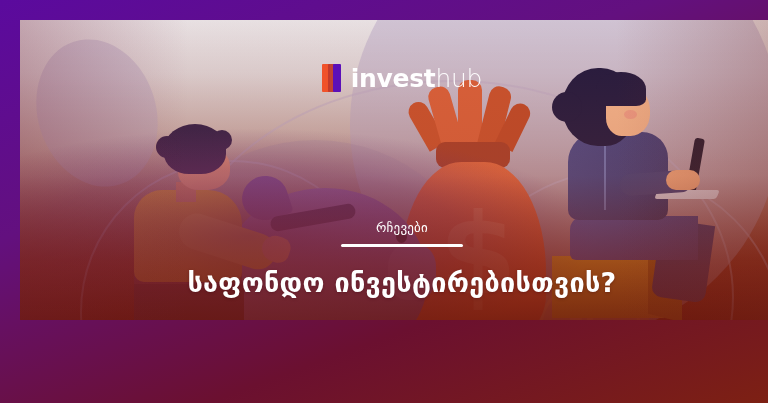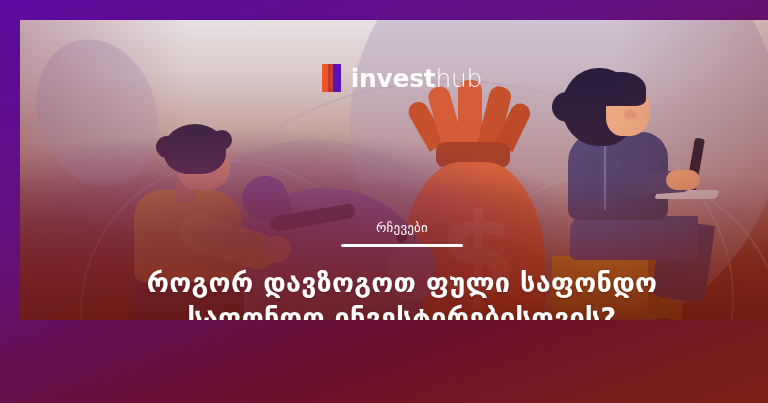--- a/index.html
+++ b/index.html
@@ -248,18 +248,17 @@
       </span>
       <span class="logo-text"><b>invest</b><span>hub</span></span>
     </div>
 
     <div class="badge-wrap">
       <div class="badge">რჩევები</div>
       <div class="rule"></div>
     </div>
 
     <div class="title">
-      <div>როგორ დავზოგოთ ფული საფონდო</div>
       <div>საფონდო ინვესტირებისთვის?</div>
     </div>
 
   </div>
 </div>
 
 </body></html>

